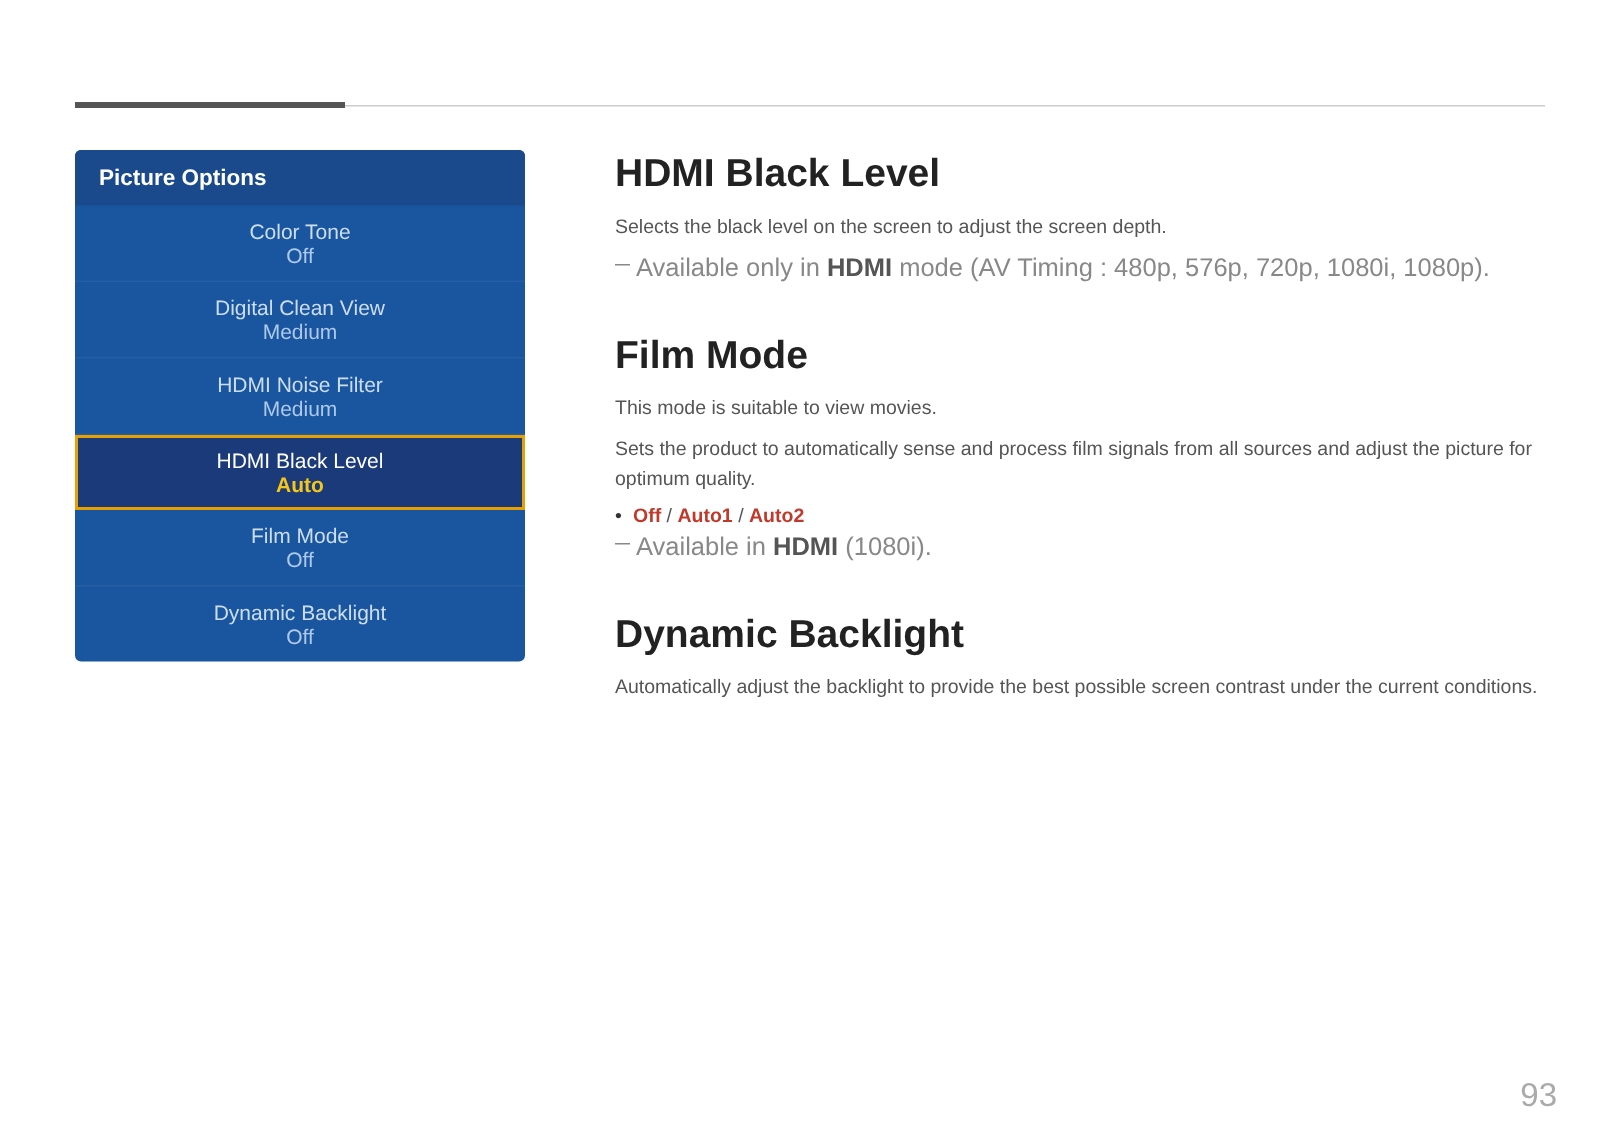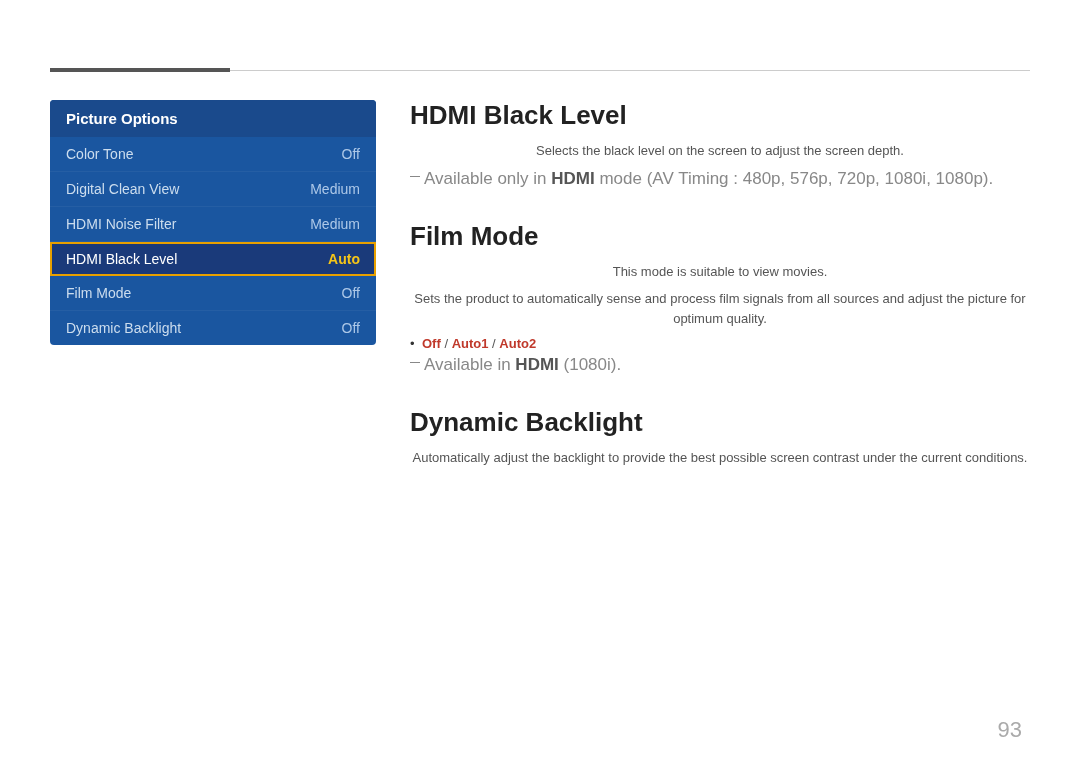--- a/index.html
+++ b/index.html
@@ -31,21 +31,21 @@
       flex: 1;
       height: 1px;
       background: #ccc;
     }
 
     
     .left-panel {
       position: absolute;
       top: 100px;
       left: 50px;
-      width: 326px;
+      width: 300px;
     }
 
     .menu-box {
       background: #1a56a0;
       border-radius: 4px;
       overflow: hidden;
     }
 
     .menu-title {
       background: #1a4a8c;
@@ -56,20 +56,21 @@
     }
 
     .menu-item {
       display: flex;
       justify-content: space-between;
       align-items: center;
       padding: 9px 16px;
       color: #cde;
       font-size: 14px;
       border-bottom: 1px solid rgba(255,255,255,0.05);
+      flex-direction: column;
     }
     .menu-item:last-child { border-bottom: none; }
 
     .menu-item.active {
       background: #1a3a7a;
       border: 2px solid #e8a000;
       color: #fff;
       padding: 7px 14px;
     }
     .menu-item.active .menu-value {
@@ -112,21 +113,20 @@
       font-weight: bold;
       color: #222;
       margin-bottom: 10px;
     }
 
     .section-desc {
       font-size: 13px;
       color: #555;
       margin-bottom: 8px;
       line-height: 1.5;
-      text-align: center;
     }
 
     .options-line {
       font-size: 13px;
       margin-bottom: 4px;
       padding-left: 12px;
       position: relative;
     }
     .options-line::before {
       content: '•';
@@ -153,21 +153,21 @@
       width: 10px;
       height: 1px;
       background: #888;
     }
     .hdmi-bold { font-weight: bold; color: #555; }
 
     
     .page-number {
       position: absolute;
       bottom: 20px;
-      right: 58px;
+      right: 42px;
       font-size: 22px;
       color: #aaa;
     }
   </style>
 </head>
 <body>
 
 <div class="top-bar">
   <div class="top-bar-dark"></div>
   <div class="top-bar-light"></div>

